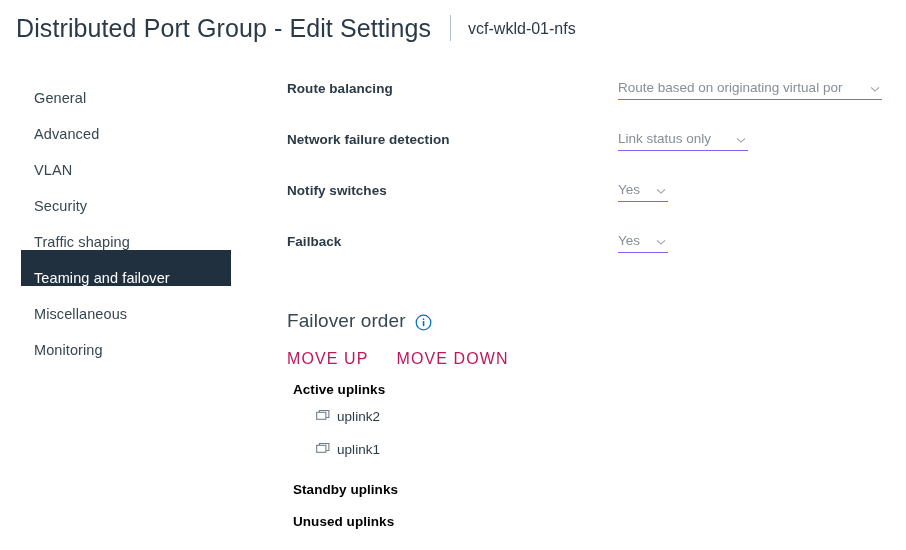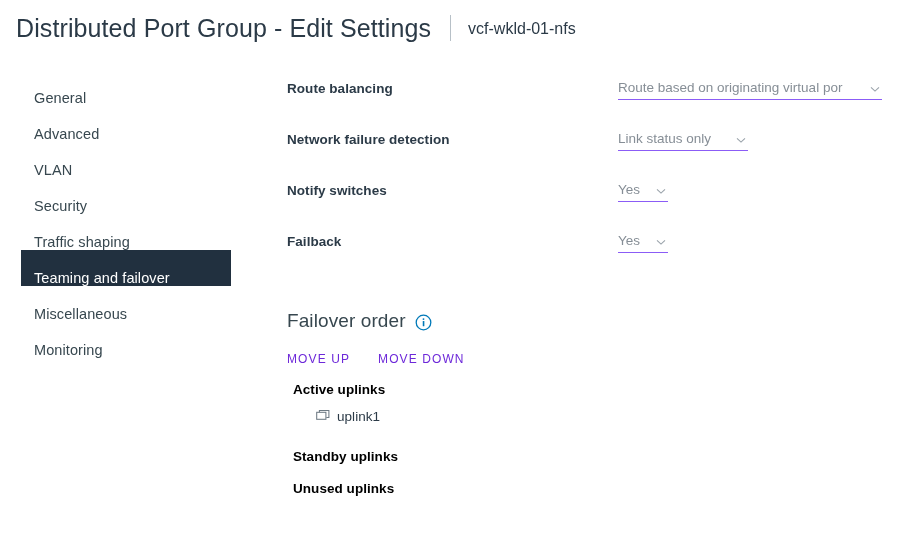--- a/index.html
+++ b/index.html
@@ -73,21 +73,21 @@
   .failover-head { display: flex; align-items: center; height: 26px; }
   .failover-title {
     font-size: 19px; color: #37474f; font-weight: 400;
     letter-spacing: 0.1px; white-space: nowrap;
   }
   .info-icon { margin-left: 9px; width: 17px; height: 17px; position: relative; top: 1px; }
   .info-icon svg { display: block; }
 
   .move-bar { margin-top: 17px; height: 16px; display: flex; align-items: center; }
   .move-btn {
-    font-size: 12px; color: #6d28d9; letter-spacing: 1.1px;
+    font-size: 16px; color: #be185d; letter-spacing: 1.1px;
     text-transform: uppercase; white-space: nowrap; cursor: default;
   }
   .move-btn + .move-btn { margin-left: 28px; }
 
   .uplink-groups { margin-top: 13px; }
   .group-title {
     font-size: 13.5px; font-weight: bold; color: #000000;
     letter-spacing: 0.05px; height: 20px; line-height: 20px;
     margin-left: 6px; white-space: nowrap;
   }
@@ -223,20 +223,29 @@
 
       <div>
         <div class="group-title">Active uplinks</div>
         <div class="uplink-row">
           <span class="nic-icon">
             <svg width="16" height="16" viewBox="0 0 16 16">
               <rect x="0.7" y="3.3" width="9.2" height="7.0" fill="none" stroke="#6e7a84" stroke-width="1.05"></rect>
               <path d="M3.4 3.3 V1.4 H12.9 V8.4 H10.3" fill="none" stroke="#6e7a84" stroke-width="1.05"></path>
             </svg>
           </span>
+          <span class="uplink-name">uplink2</span>
+        </div>
+        <div class="uplink-row">
+          <span class="nic-icon">
+            <svg width="16" height="16" viewBox="0 0 16 16">
+              <rect x="0.7" y="3.3" width="9.2" height="7.0" fill="none" stroke="#6e7a84" stroke-width="1.05"></rect>
+              <path d="M3.4 3.3 V1.4 H12.9 V8.4 H10.3" fill="none" stroke="#6e7a84" stroke-width="1.05"></path>
+            </svg>
+          </span>
           <span class="uplink-name">uplink1</span>
         </div>
       </div>
 
       <div class="grp-gap-1">
         <div class="group-title">Standby uplinks</div>
       </div>
 
       <div class="grp-gap-2">
         <div class="group-title">Unused uplinks</div>

